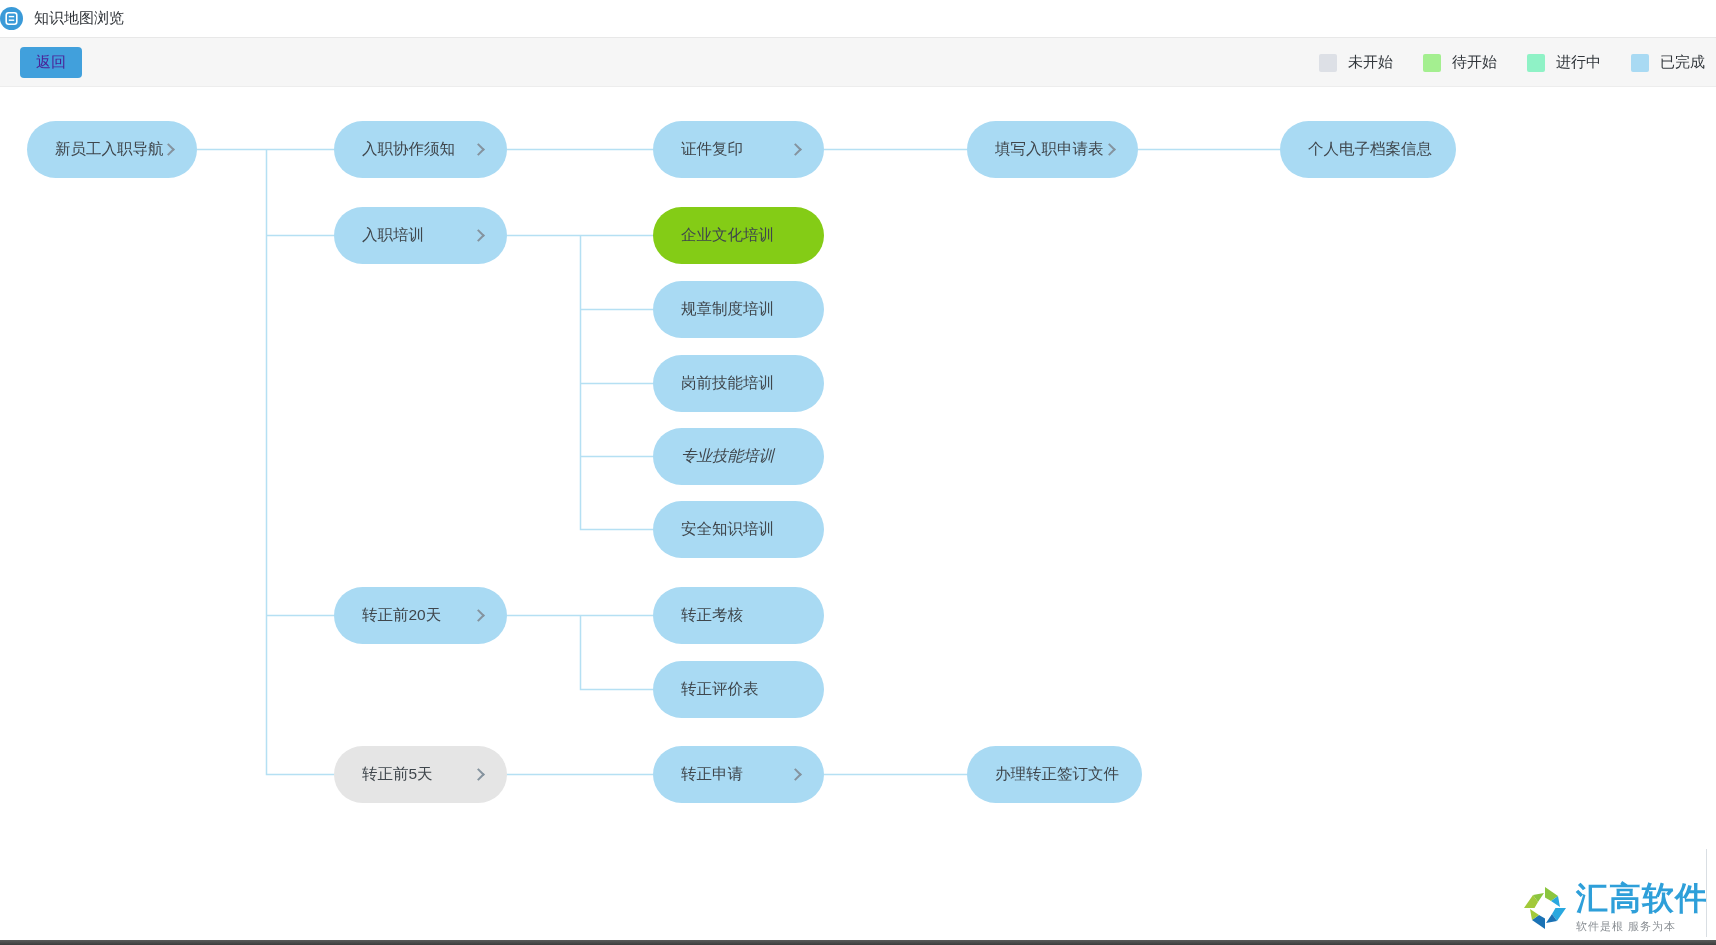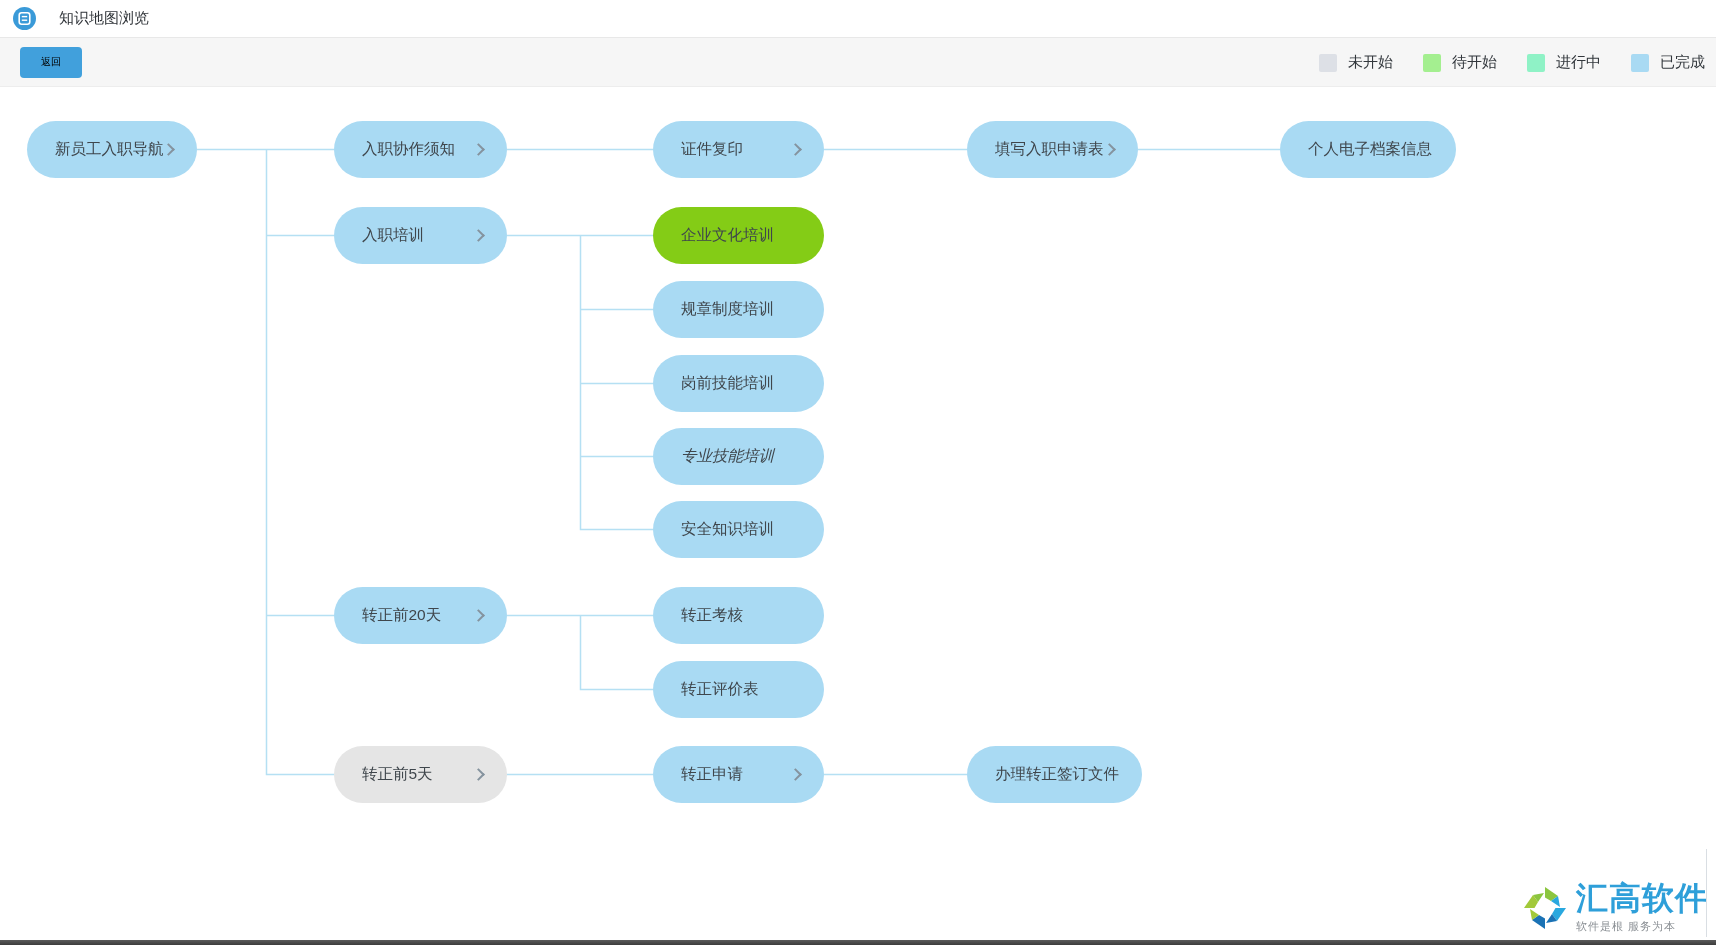--- a/index.html
+++ b/index.html
@@ -5,38 +5,38 @@
   * { box-sizing: border-box; margin: 0; padding: 0; }
   html,body { width:1716px; height:945px; }
   body {
     font-family: "Liberation Sans", "DejaVu Sans", sans-serif;
     background:#fff; position:relative; overflow:hidden;
   }
 
   
   .app-header {
     height:38px; background:#fff; border-bottom:1px solid #e8e8e8;
-    display:flex; align-items:center; padding-left:13px;gap:12px;
+    display:flex; align-items:center; 
   }
   .hdr-icon {
     width:23px; height:23px; border-radius:50%; background:#3a9ad8;
     display:flex; align-items:center; justify-content:center; flex:none;
   }
   .hdr-icon svg { display:block; }
   .hdr-title { margin-left:11px; font-size:15px; color:#2f3338; }
 
   
   .toolbar {
     height:49px; background:#f6f6f6; border-bottom:1px solid #ededed;
     display:flex; align-items:center; justify-content:space-between;
     padding:0 11px 0 20px;
   }
   .back-btn {
-    min-width:62px; height:31px; background:#41a0dc; color:#000000;
-    border:none; border-radius:4px; font-size:10px; cursor:pointer;
+    min-width:62px; height:31px; background:#41a0dc; color:#4c1d95;
+    border:none; border-radius:4px; font-size:15px; cursor:pointer;
     font-family:inherit; padding:0 14px;
   }
   .legend { display:flex; align-items:center; }
   .legend-item { display:flex; align-items:flex-end; margin-left:30px; }
   .legend-swatch { width:18px; height:18px; border-radius:2px; margin-right:11px; }
   .legend-label { font-size:15px; color:#32373c; }
 
   
   #tree-canvas { position:absolute; left:0; top:16px; width:1398px; height:945px; }
   #connector-svg { position:absolute; left:0; top:0; }

